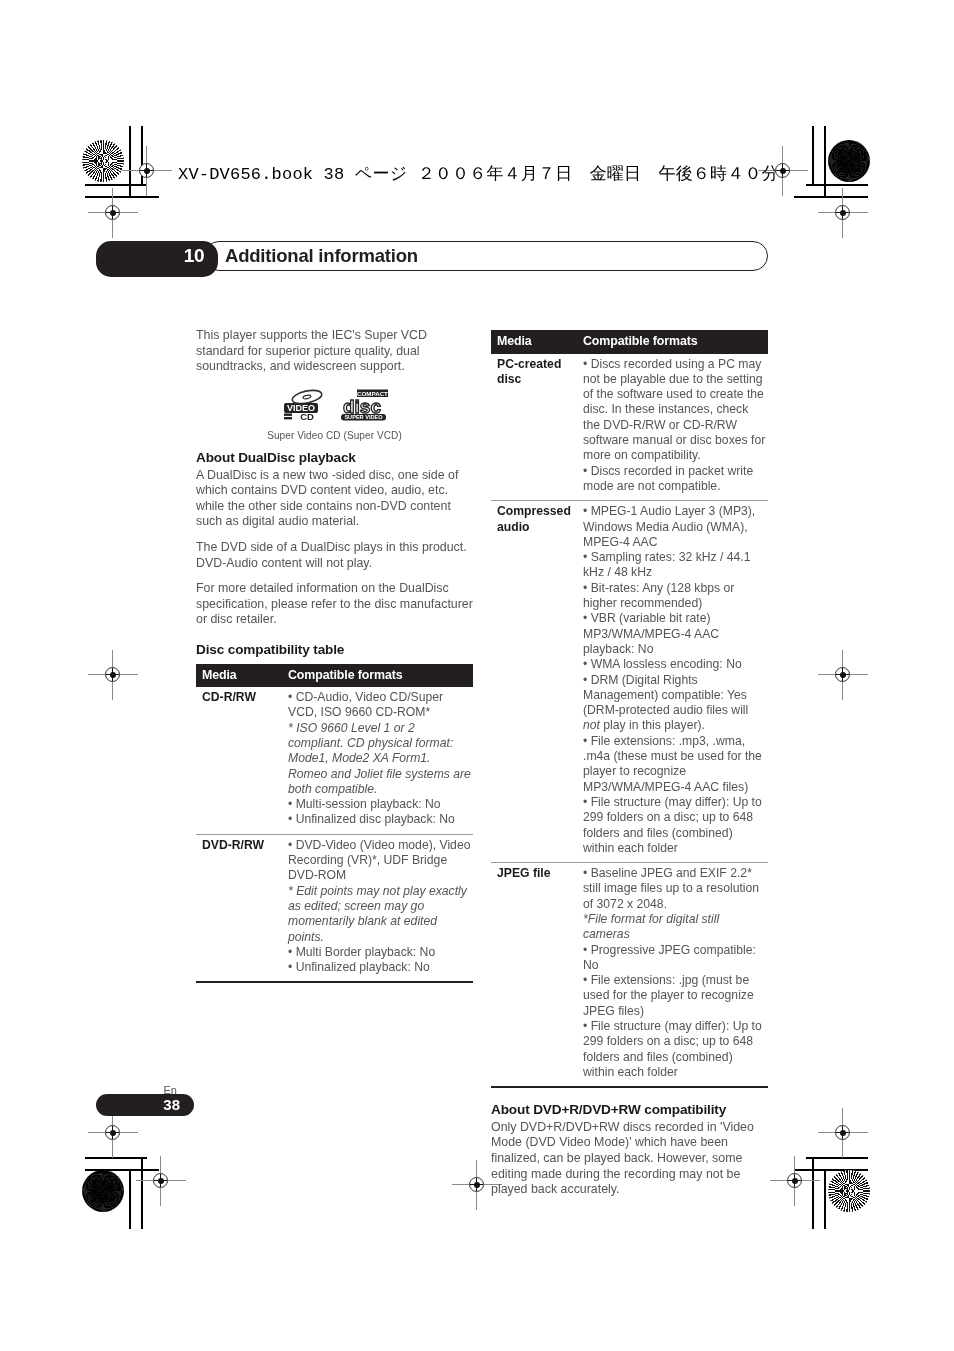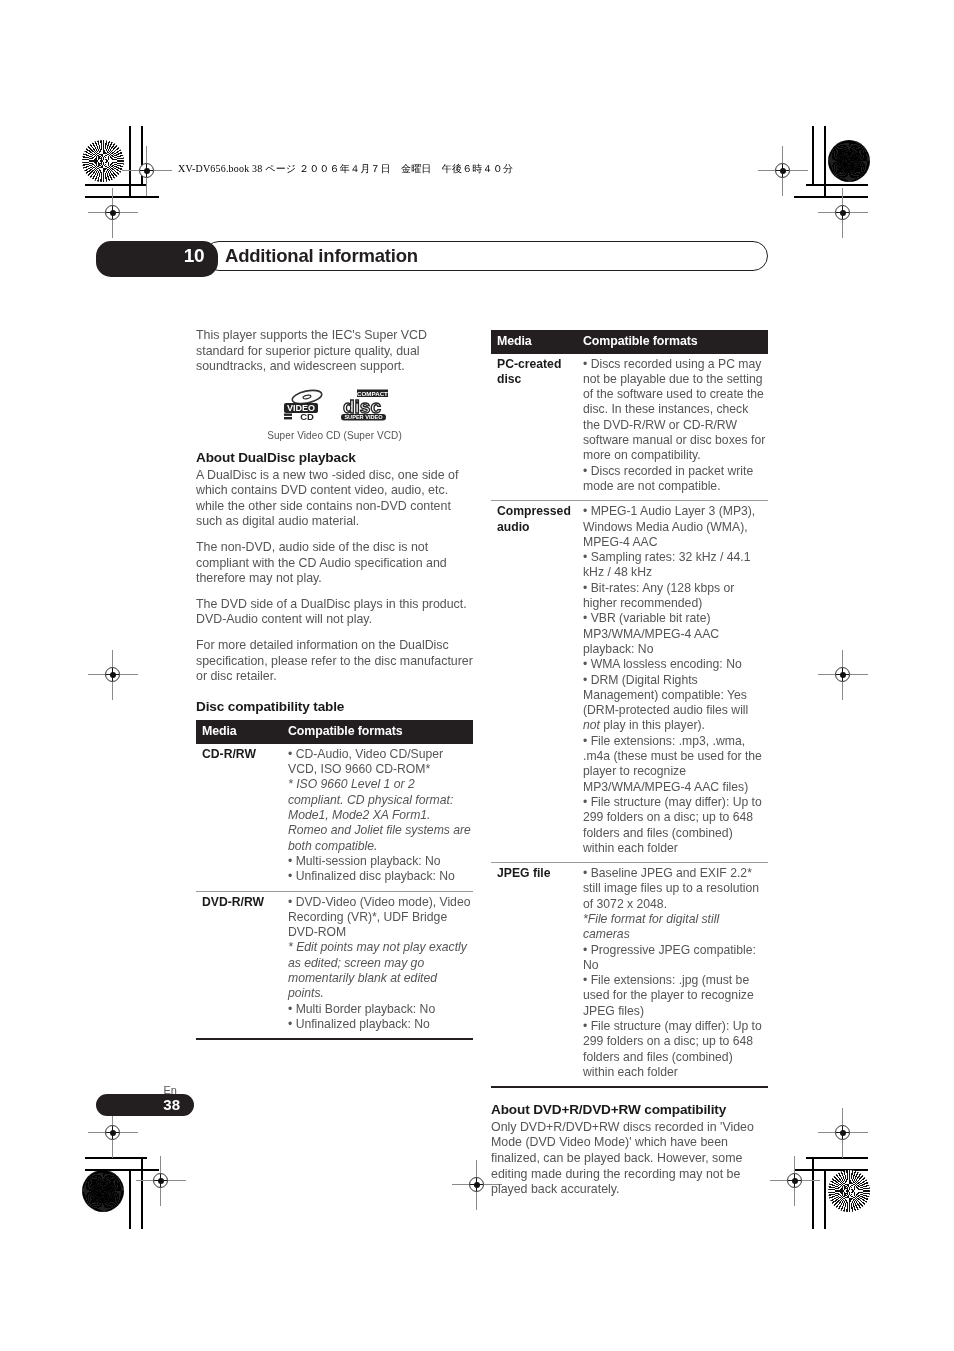--- a/index.html
+++ b/index.html
@@ -76,25 +76,25 @@
     position: absolute;
     left: 0; top: 0;
     width: 954px;
     height: 1351px;
   }
 
   .bookline {
     position: absolute;
     left: 178px;
     top: 162px;
-    font-size: 10px;
+    font-size: 17px;
     color: #000;
     letter-spacing: 0.2px;
     white-space: nowrap;
-    font-family: Liberation Serif, serif;
+    font-family: Liberation Mono, monospace;
   }
 
   
   .chapter-bar {
     position: absolute;
     left: 96px;
     top: 241px;
     width: 672px;
     height: 30px;
   }
@@ -366,21 +366,20 @@
           <text x="25" y="24" font-family="'Liberation Sans',sans-serif" font-size="19" font-weight="bold" fill="none" stroke="#222" stroke-width="1.3" text-anchor="middle">disc</text>
           <rect x="4" y="25" width="45" height="6.5" rx="3" fill="#222"></rect>
           <text x="26.5" y="30.2" font-family="'Liberation Sans',sans-serif" font-size="5.6" font-weight="bold" fill="#fff" text-anchor="middle">SUPER VIDEO</text>
         </svg>
       </div>
       <div class="logo-caption">Super Video CD (Super VCD)</div>
     </div>
 
     <h3 class="sec">About DualDisc playback</h3>
     <p class="body">A DualDisc is a new two -sided disc, one side of which contains DVD content video, audio, etc. while the other side contains non-DVD content such as digital audio material.</p>
-    <p class="body">The non-DVD, audio side of the disc is not compliant with the CD Audio specification and therefore may not play.</p>
     <p class="body">The DVD side of a DualDisc plays in this product. DVD-Audio content will not play.</p>
     <p class="body">For more detailed information on the DualDisc specification, please refer to the disc manufacturer or disc retailer.</p>
 
     <h3 class="sec spaced">Disc compatibility table</h3>
 
     <table class="disc">
       <thead>
         <tr>
           <th class="c1">Media</th>
           <th class="c2">Compatible formats</th>

